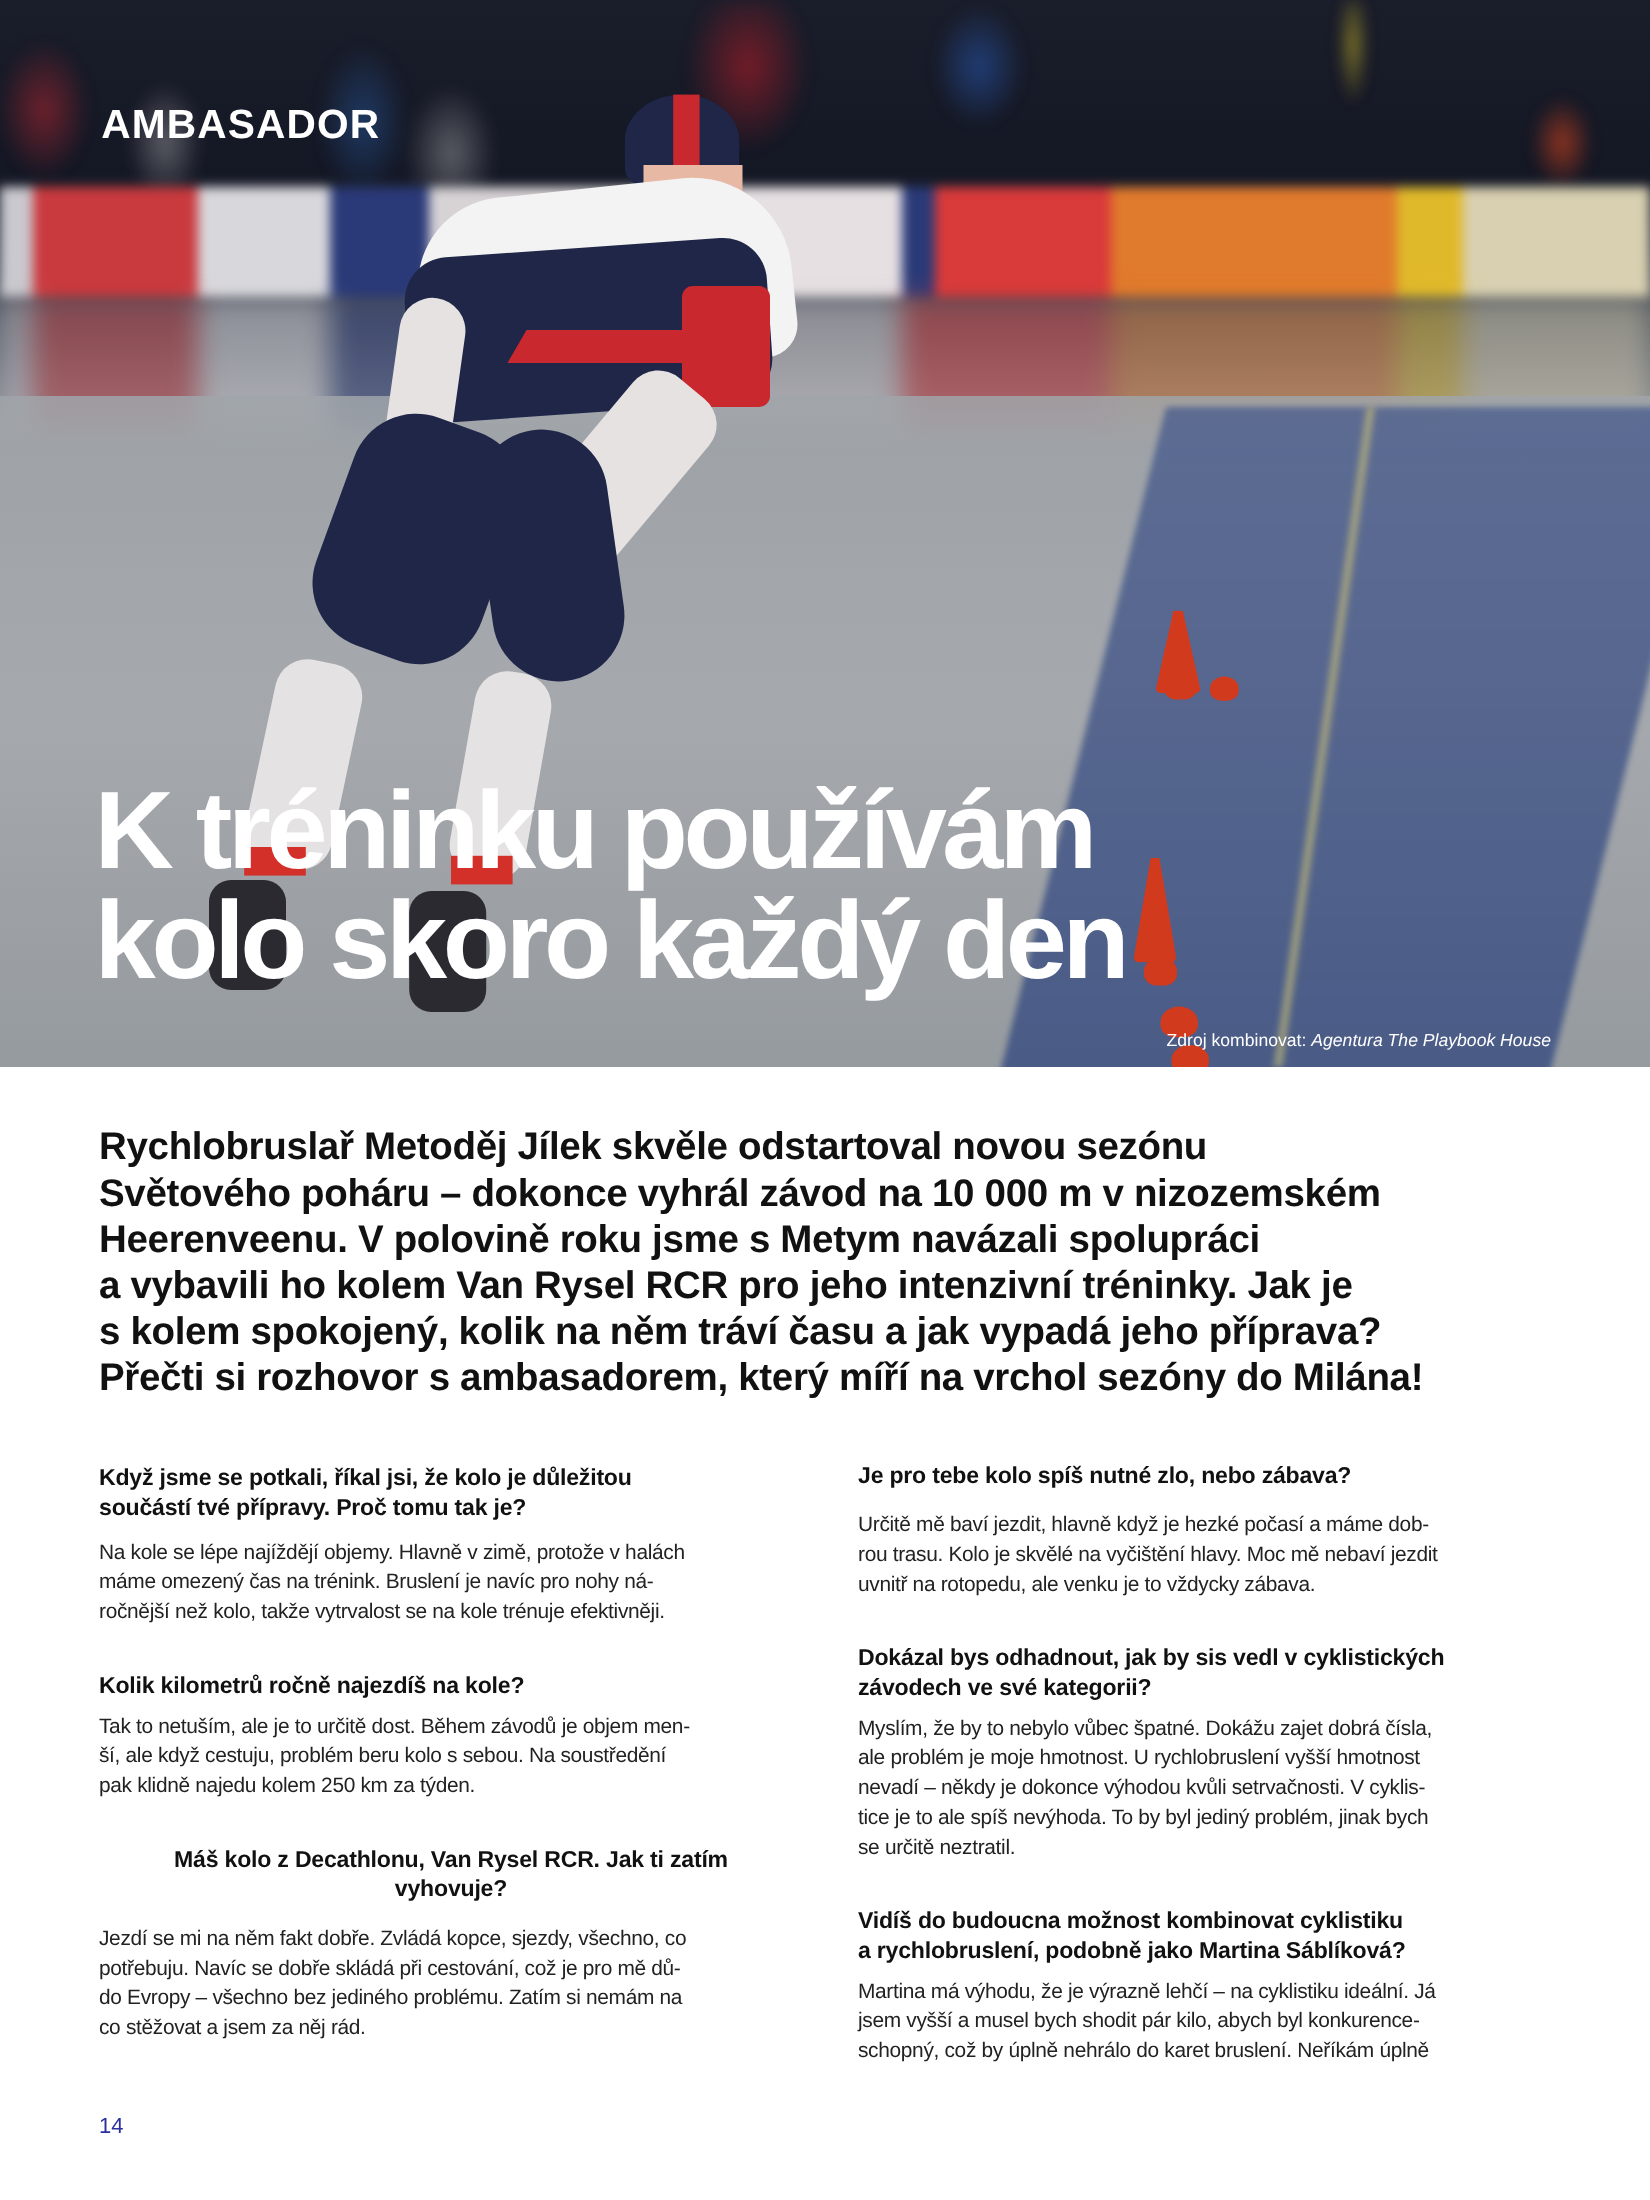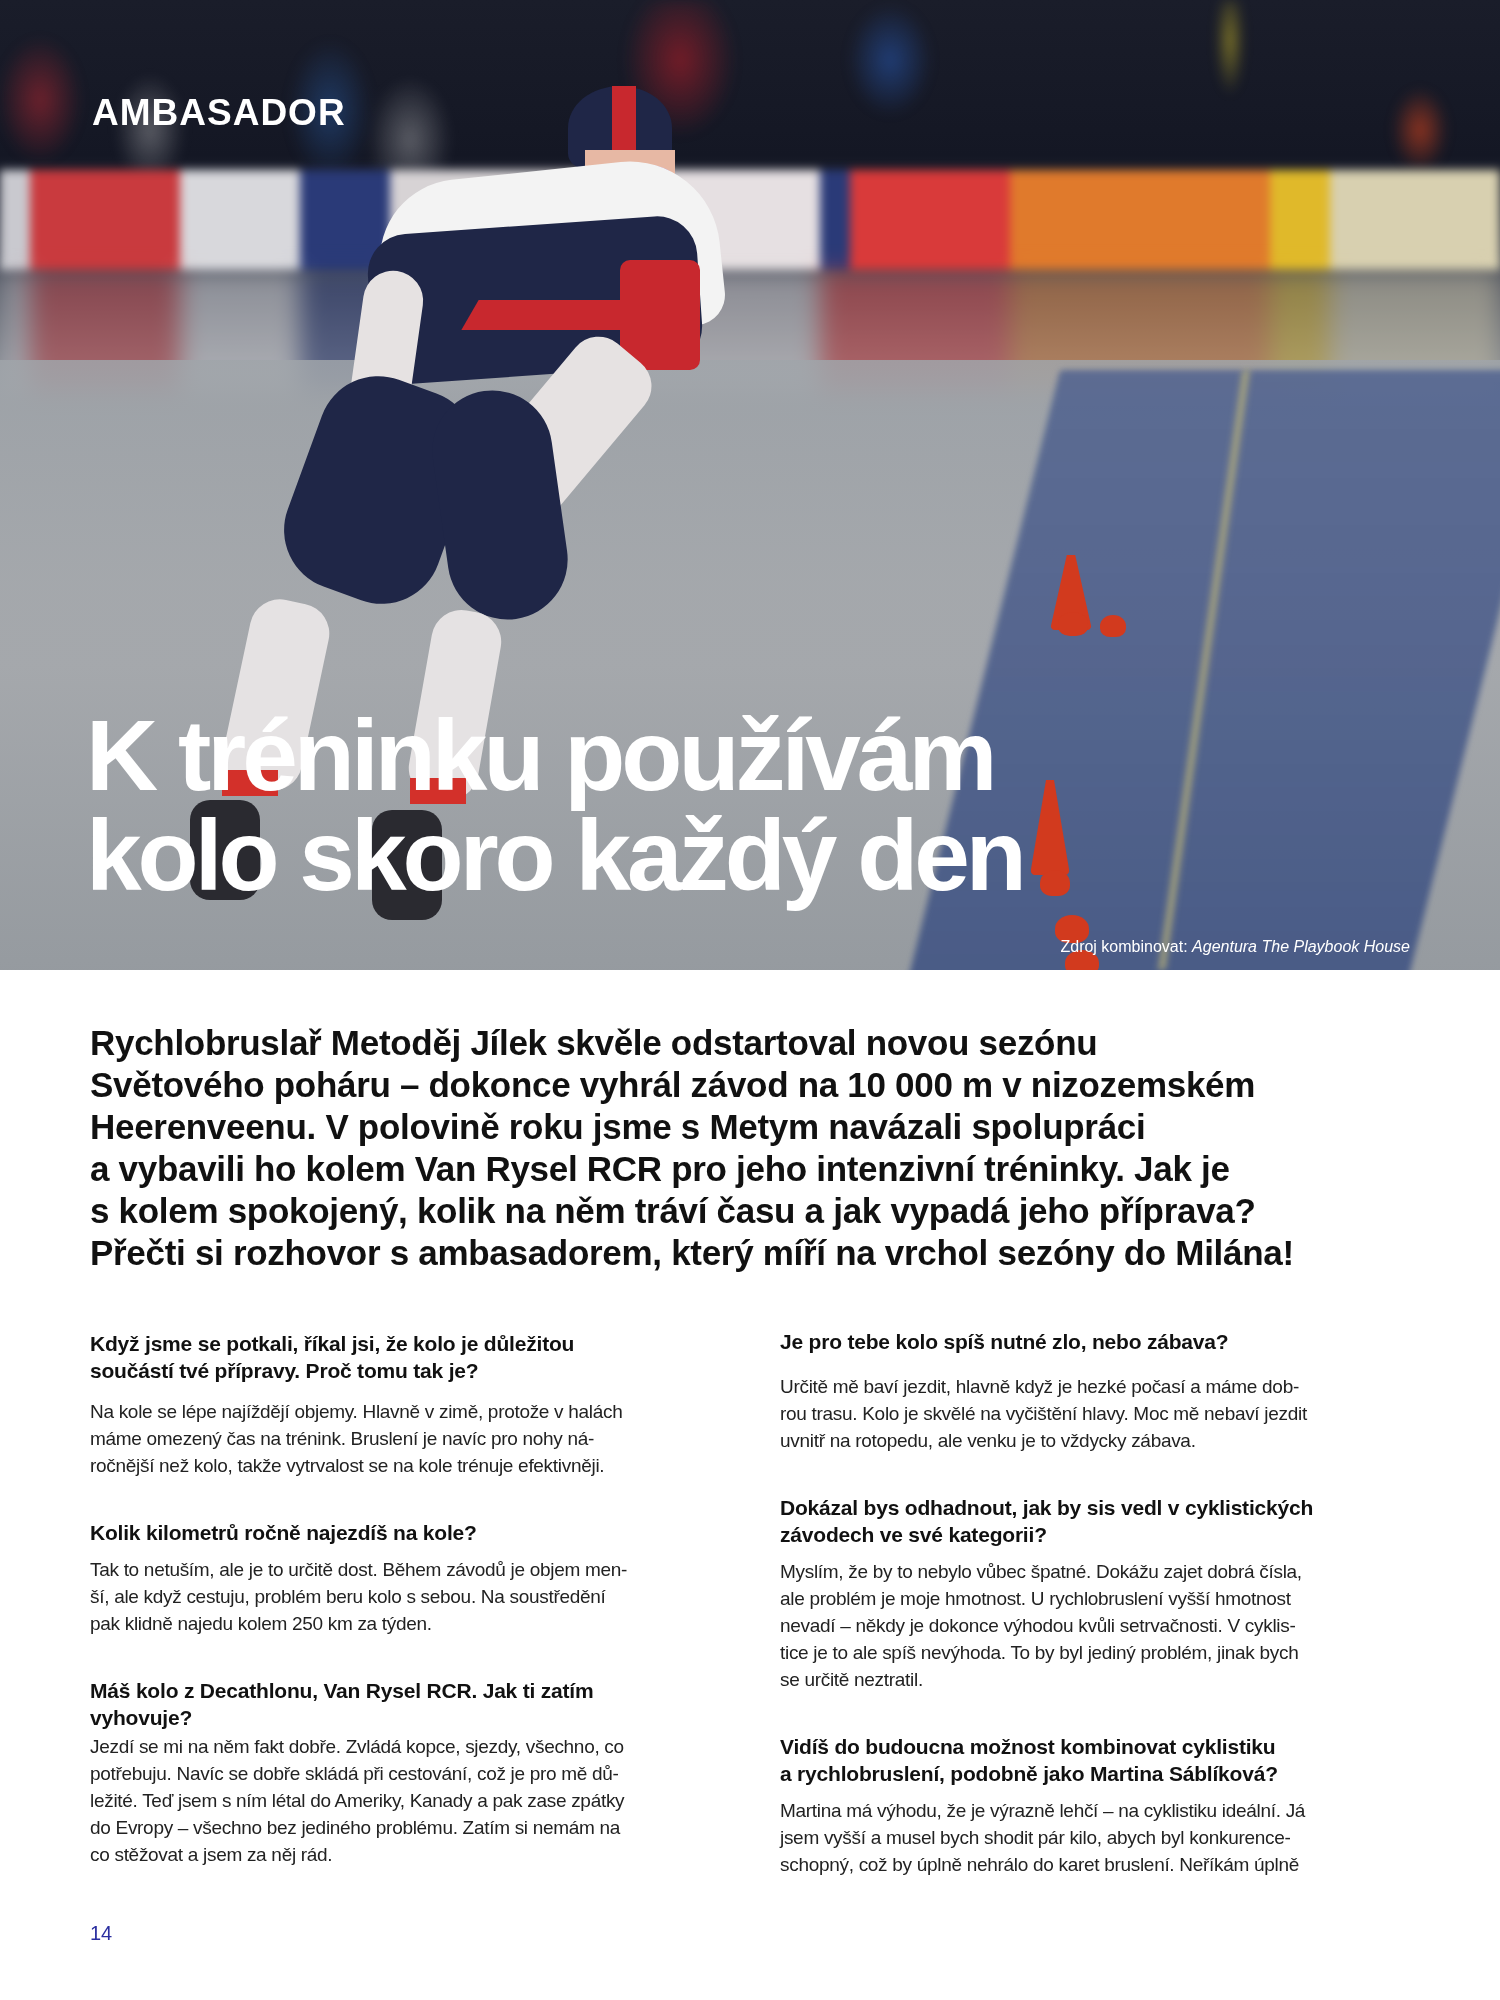--- a/index.html
+++ b/index.html
@@ -205,28 +205,27 @@
       <span class="line">Kolik kilometrů ročně najezdíš na kole?</span>
     </div>
     <div class="answer">
       <span class="line">Tak to netuším, ale je to určitě dost. Během závodů je objem men-</span>
       <span class="line">ší, ale když cestuju, problém beru kolo s sebou. Na soustředění</span>
       <span class="line">pak klidně najedu kolem 250 km za týden.</span>
     </div>
   </div>
 
   <div class="qa">
-    <div class="question" style="margin-bottom:2px;">
+    <div class="question" style="margin-bottom:18px;text-align:center;">
       <span class="line">Máš kolo z Decathlonu, Van Rysel RCR. Jak ti zatím</span>
       <span class="line">vyhovuje?</span>
     </div>
     <div class="answer">
       <span class="line">Jezdí se mi na něm fakt dobře. Zvládá kopce, sjezdy, všechno, co</span>
       <span class="line">potřebuju. Navíc se dobře skládá při cestování, což je pro mě dů-</span>
-      <span class="line">ležité. Teď jsem s ním létal do Ameriky, Kanady a pak zase zpátky</span>
       <span class="line">do Evropy – všechno bez jediného problému. Zatím si nemám na</span>
       <span class="line">co stěžovat a jsem za něj rád.</span>
     </div>
   </div>
 </div>
 
 <div class="col right" style="top:1328px;">
   <div class="qa" style="margin-bottom:40px;">
     <div class="question" style="margin-bottom:18px;">
       <span class="line">Je pro tebe kolo spíš nutné zlo, nebo zábava?</span>

